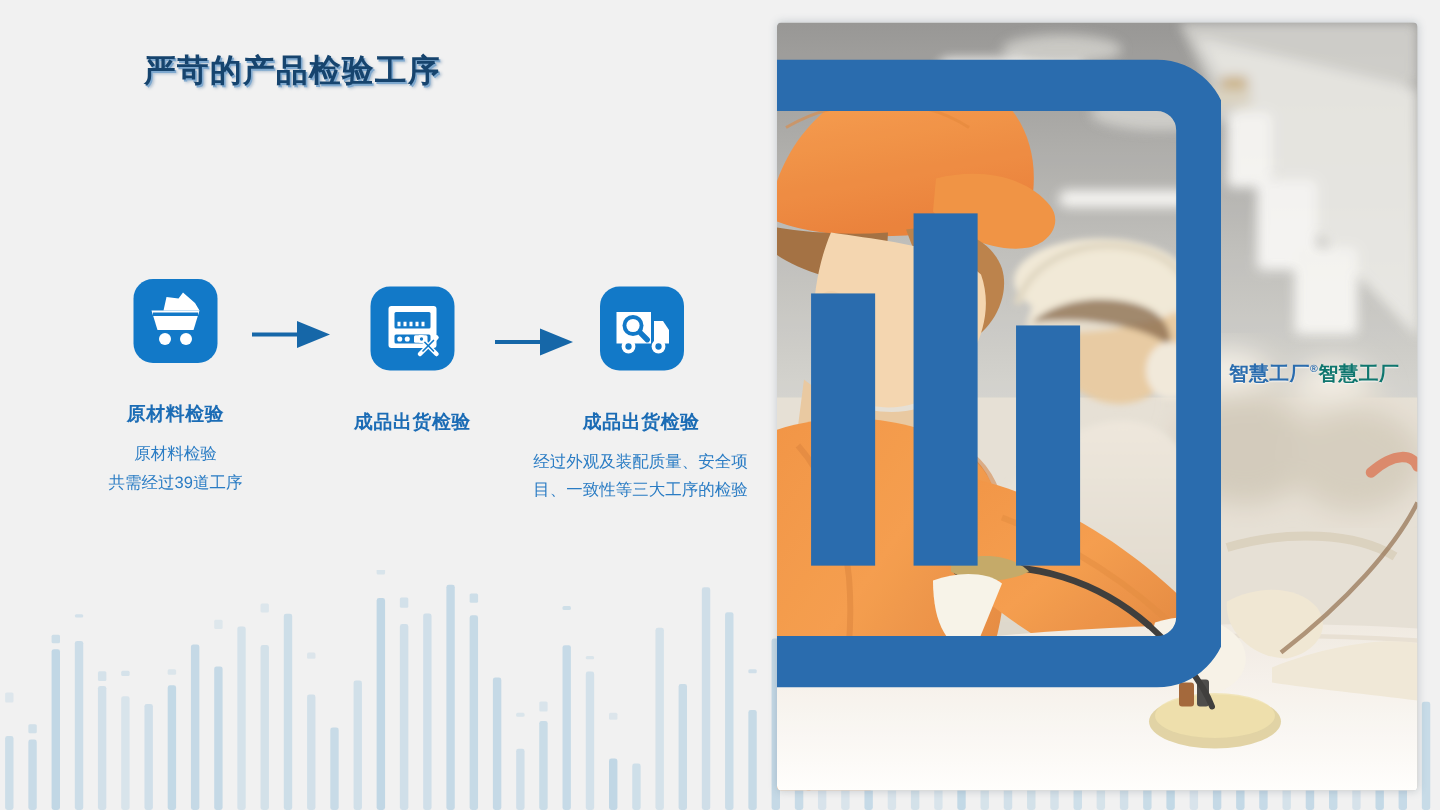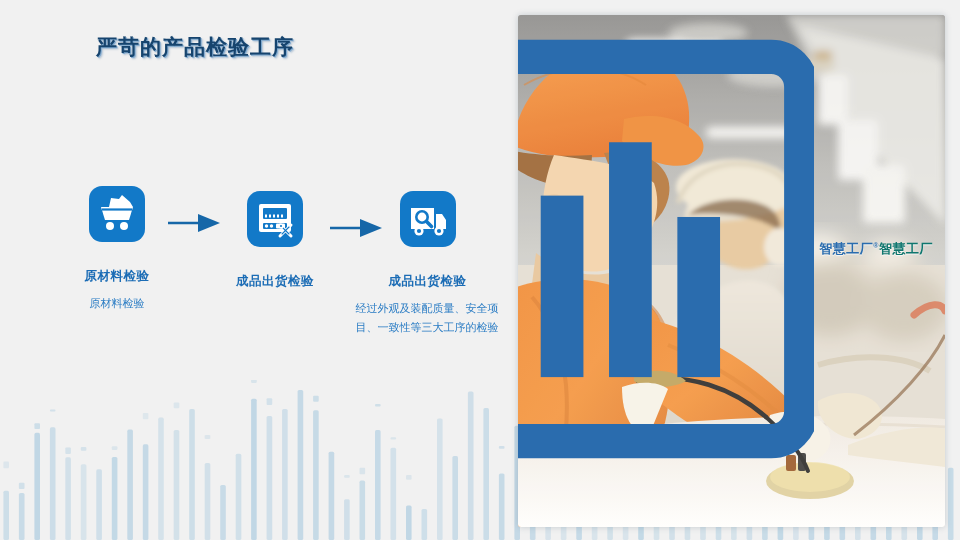--- a/index.html
+++ b/index.html
@@ -190,20 +190,21 @@
             <circle cx="35" cy="40" r="4"></circle>
           </g>
           <rect x="12" y="20" width="32" height="2" fill="#1279c8" opacity="0"></rect>
           <path d="M12 21 L44 21" stroke="#1279c8" stroke-width="0" fill="none"></path>
           <path d="M13 23.5 L43 23.5" stroke="#1279c8" stroke-width="2.2" fill="none"></path>
         </svg>
       </div>
       <div class="step-label">原材料检验</div>
       <div class="step-desc">
         <div>原材料检验</div>
+        <div>共需经过39道工序</div>
       </div>
     </div>
 
     <div class="arrow arrow1">
       <svg width="52" height="20" viewBox="0 0 52 20">
         <line x1="0" y1="10" x2="34" y2="10" stroke="#1667a8" stroke-width="2.6"></line>
         <polygon points="30,1 52,10 30,19" fill="#1667a8"></polygon>
       </svg>
     </div>
 

